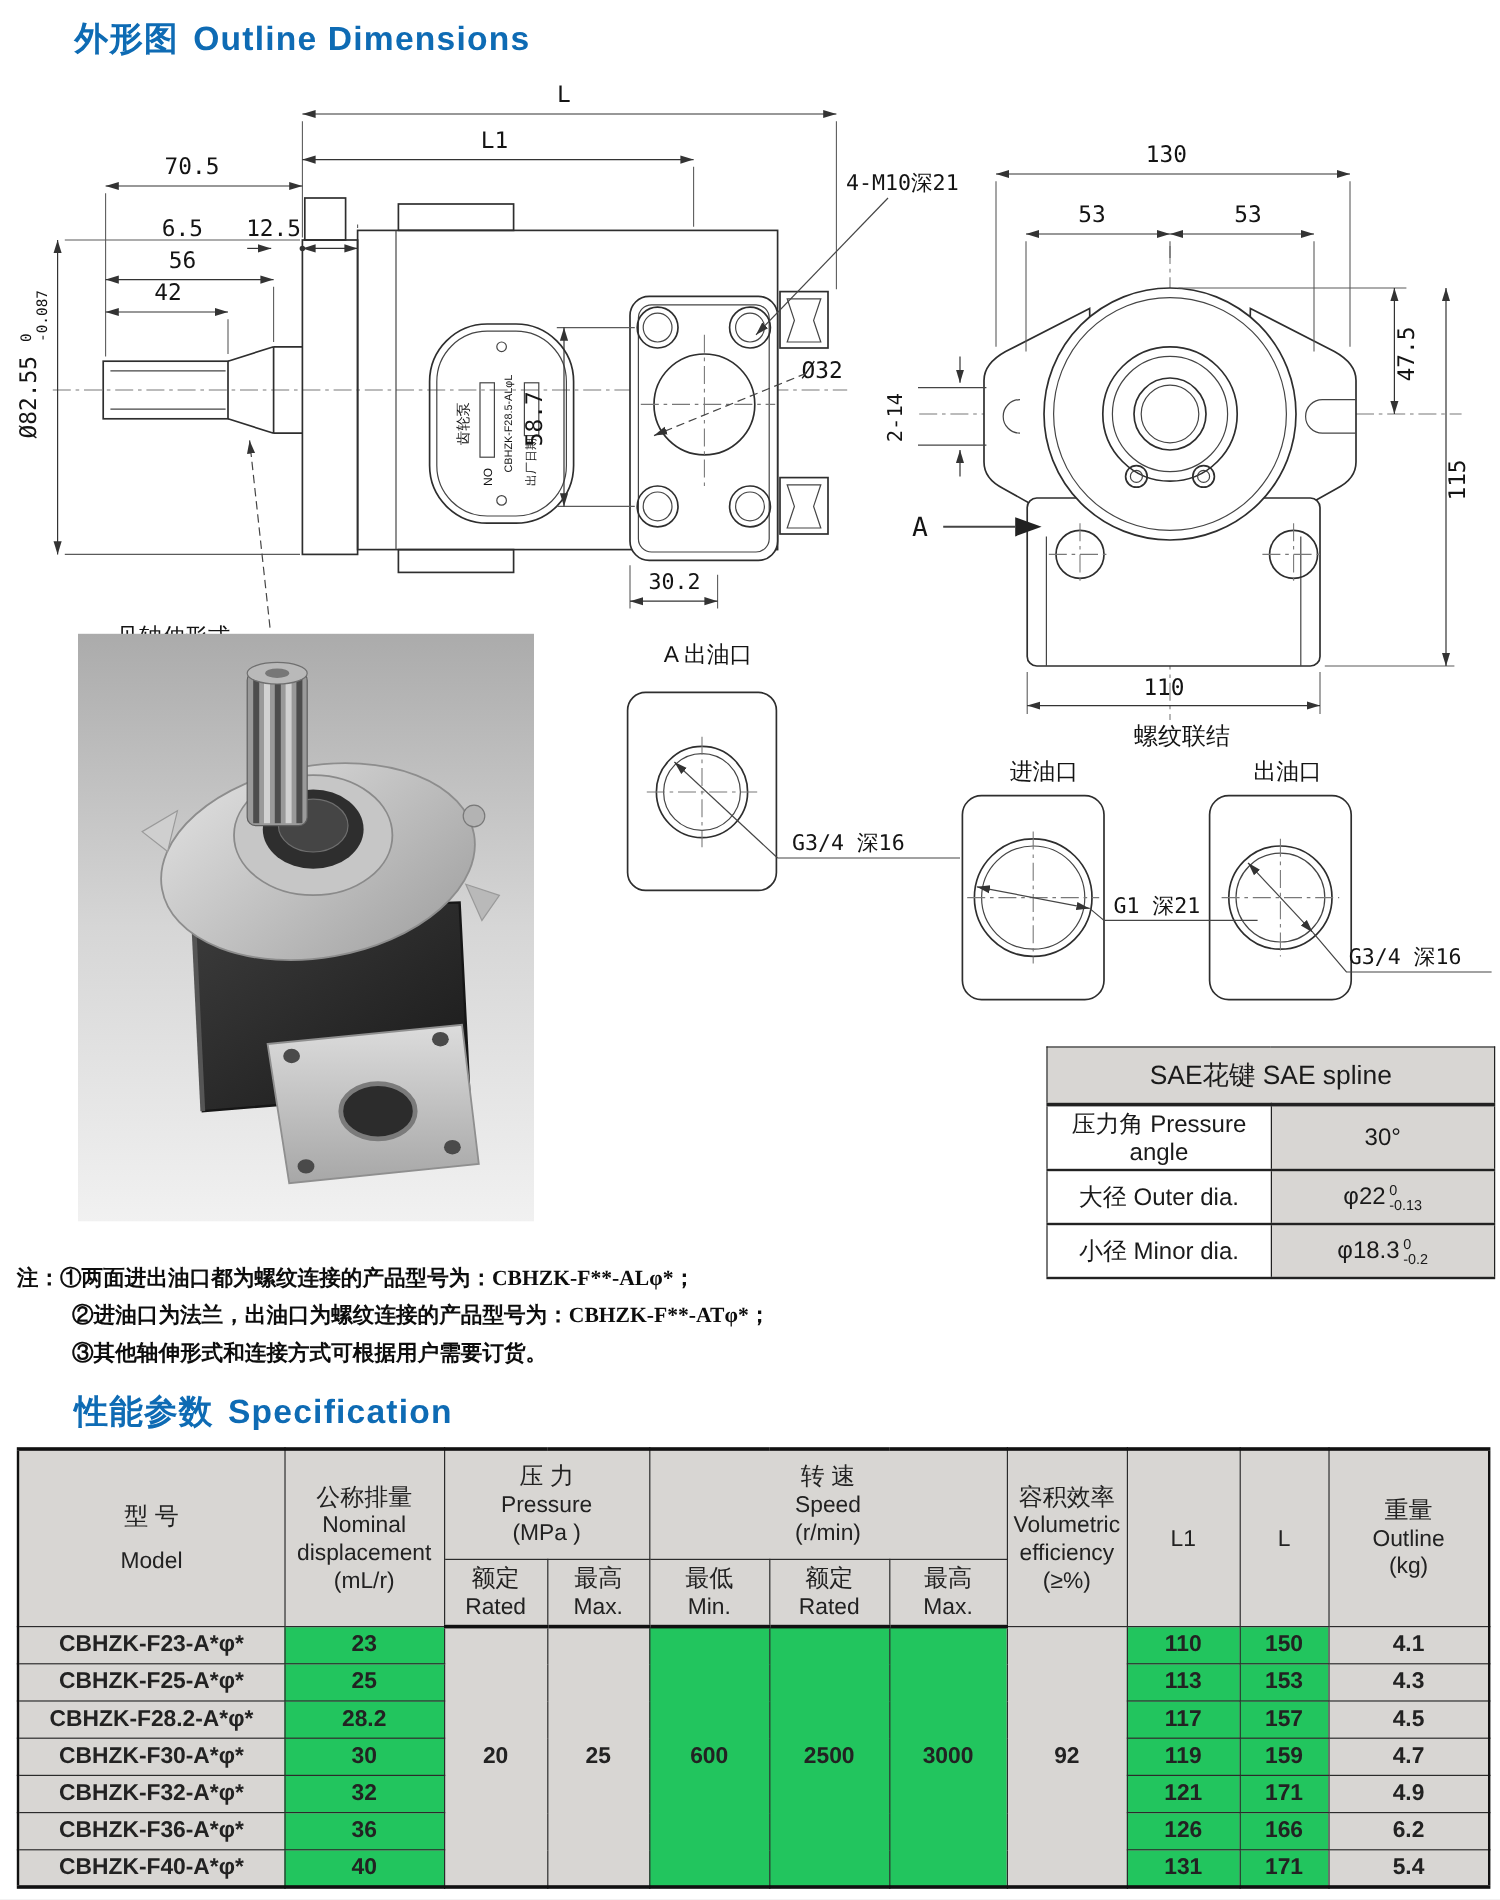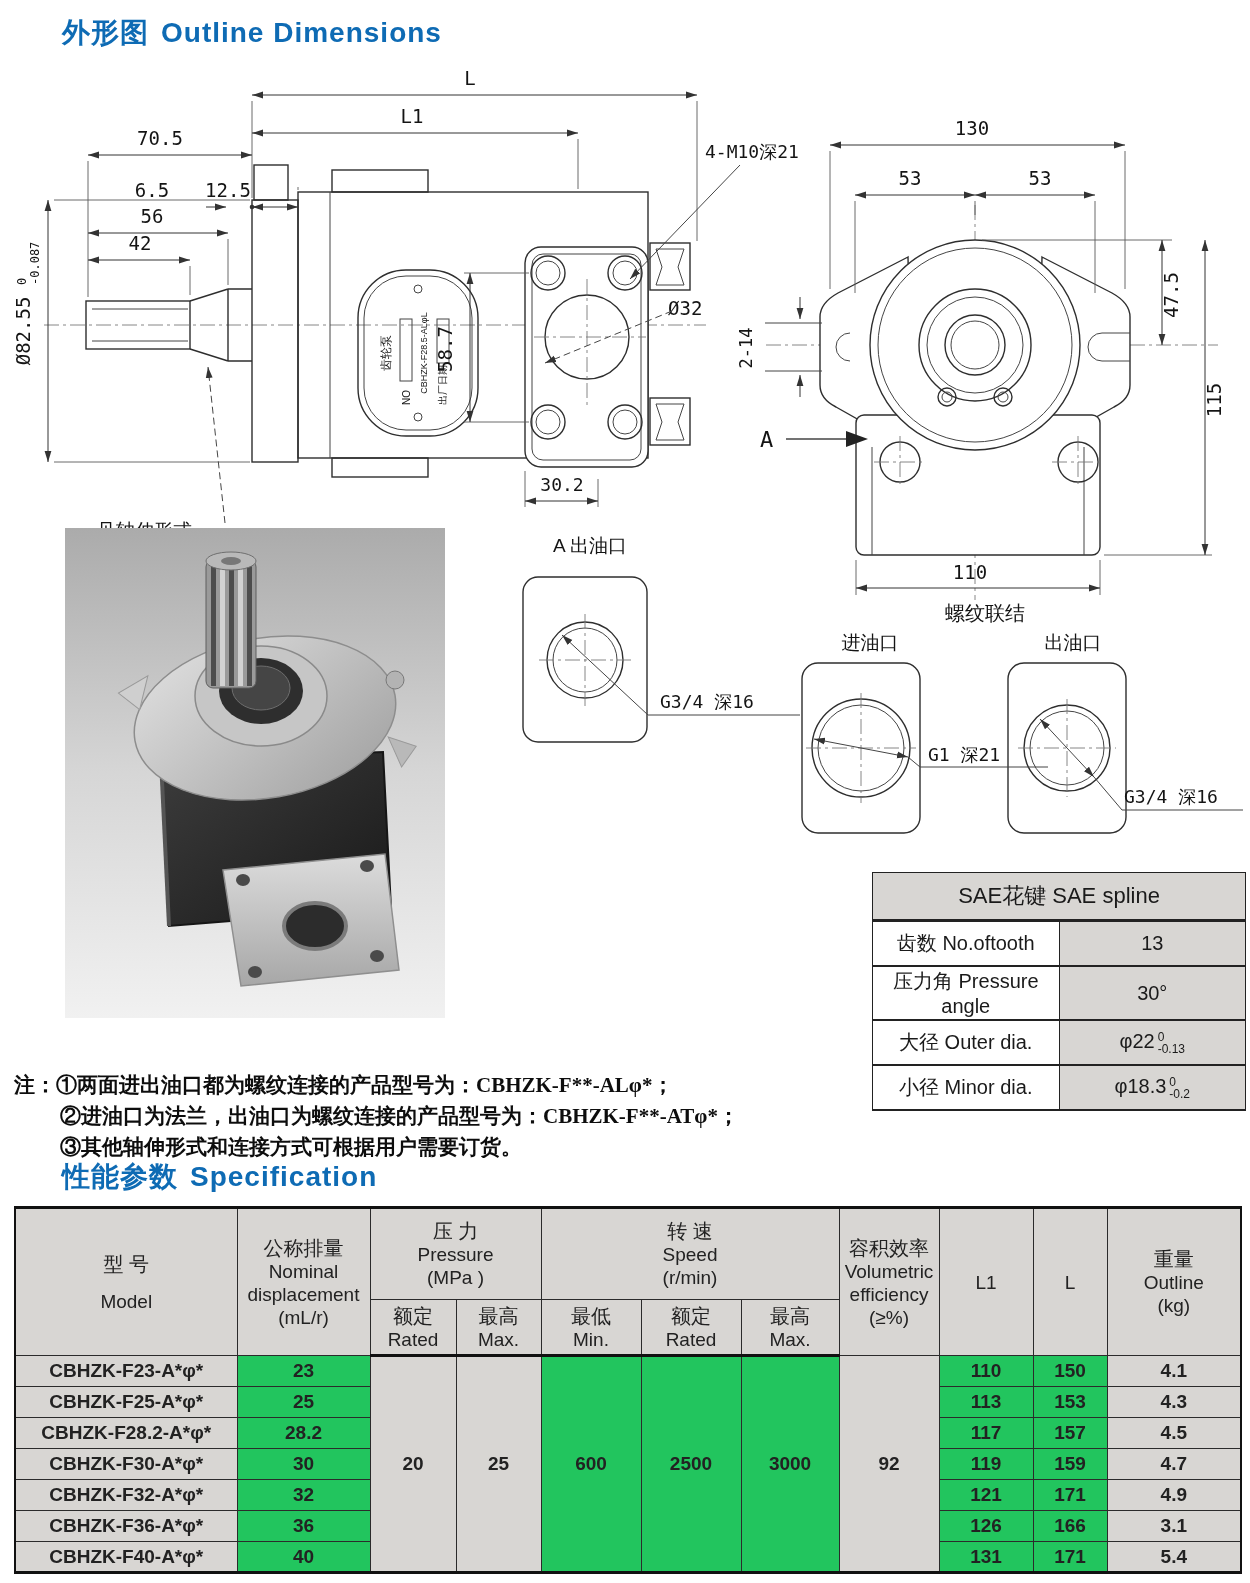--- a/index.html
+++ b/index.html
@@ -24,21 +24,21 @@
        table-layout:fixed;color:#1a1a1a;border-radius:16px;}
   .sae th,.sae td{border:1.4px solid #222;text-align:center;vertical-align:middle;}
   .sae th{background:#d8d6d3;font-size:22px;font-weight:normal;height:44px;border-bottom:3px solid #222;}
   .sae td{height:41px;font-size:20px;border-top:2.2px solid #222;border-bottom:2.2px solid #222;}
   .sae td.lab{background:#fff;}
   .sae td.val{background:#d8d6d3;}
   .tolwrap{display:inline-flex;flex-direction:column;font-size:12px;line-height:12px;
            vertical-align:middle;margin-left:3px;text-align:left;}
   
   .notes{position:absolute;left:14px;top:1050px;width:900px;color:#0d0d0d;
-         font-family:"Liberation Serif",serif;font-weight:bold;font-size:21px;line-height:31px;margin-top:20px;}
+         font-family:"Liberation Serif",serif;font-weight:bold;font-size:18px;line-height:31px;}
   .note-line.indent{margin-left:46px;}
   
   .spec{position:absolute;left:14px;top:1206px;width:1226px;border-collapse:collapse;
         table-layout:fixed;color:#222;}
   .spec th,.spec td{border:1px solid #2b2b2b;text-align:center;vertical-align:middle;padding:0;}
   .spec thead th{background:#d8d6d3;font-weight:normal;}
   .spec .hz{font-size:20px;line-height:24px;}
   .spec .he{font-size:19px;line-height:23px;}
   .spec tr.h1{height:92px;}
   .spec tr.h2{height:56px;}
@@ -303,24 +303,20 @@
       <ellipse cx="166" cy="33" rx="25" ry="9" fill="#b9b9b9" stroke="#6f6f6f"></ellipse>
       <ellipse cx="166" cy="33" rx="10" ry="4" fill="#777"></ellipse>
     </g>
   </svg>
 
   <table class="sae">
     <tbody>
         <tr>
           <th colspan="2">SAE花键  SAE spline</th>
         </tr>
-    <tr>
-      <td class="lab" style="width:58%">齿数 No.oftooth</td>
-      <td class="val">13</td>
-    </tr>
     <tr>
       <td class="lab">压力角 Pressure angle</td>
       <td class="val">30°</td>
     </tr>
     <tr>
       <td class="lab">大径 Outer dia.</td>
       <td class="val">
         <span>φ22</span><span class="tolwrap">
               <span>0</span>
               <span>-0.13</span>
@@ -466,21 +462,21 @@
         <td class="w">32</td>
         <td class="w">121</td>
         <td class="w">171</td>
         <td class="g">4.9</td>
       </tr>
       <tr>
         <td class="g">CBHZK-F36-A*φ*</td>
         <td class="w">36</td>
         <td class="w">126</td>
         <td class="w">166</td>
-        <td class="g">3.1</td>
+        <td class="g">6.2</td>
       </tr>
       <tr>
         <td class="g">CBHZK-F40-A*φ*</td>
         <td class="w">40</td>
         <td class="w">131</td>
         <td class="w">171</td>
         <td class="g">5.4</td>
       </tr>
     </tbody>
   </table>

